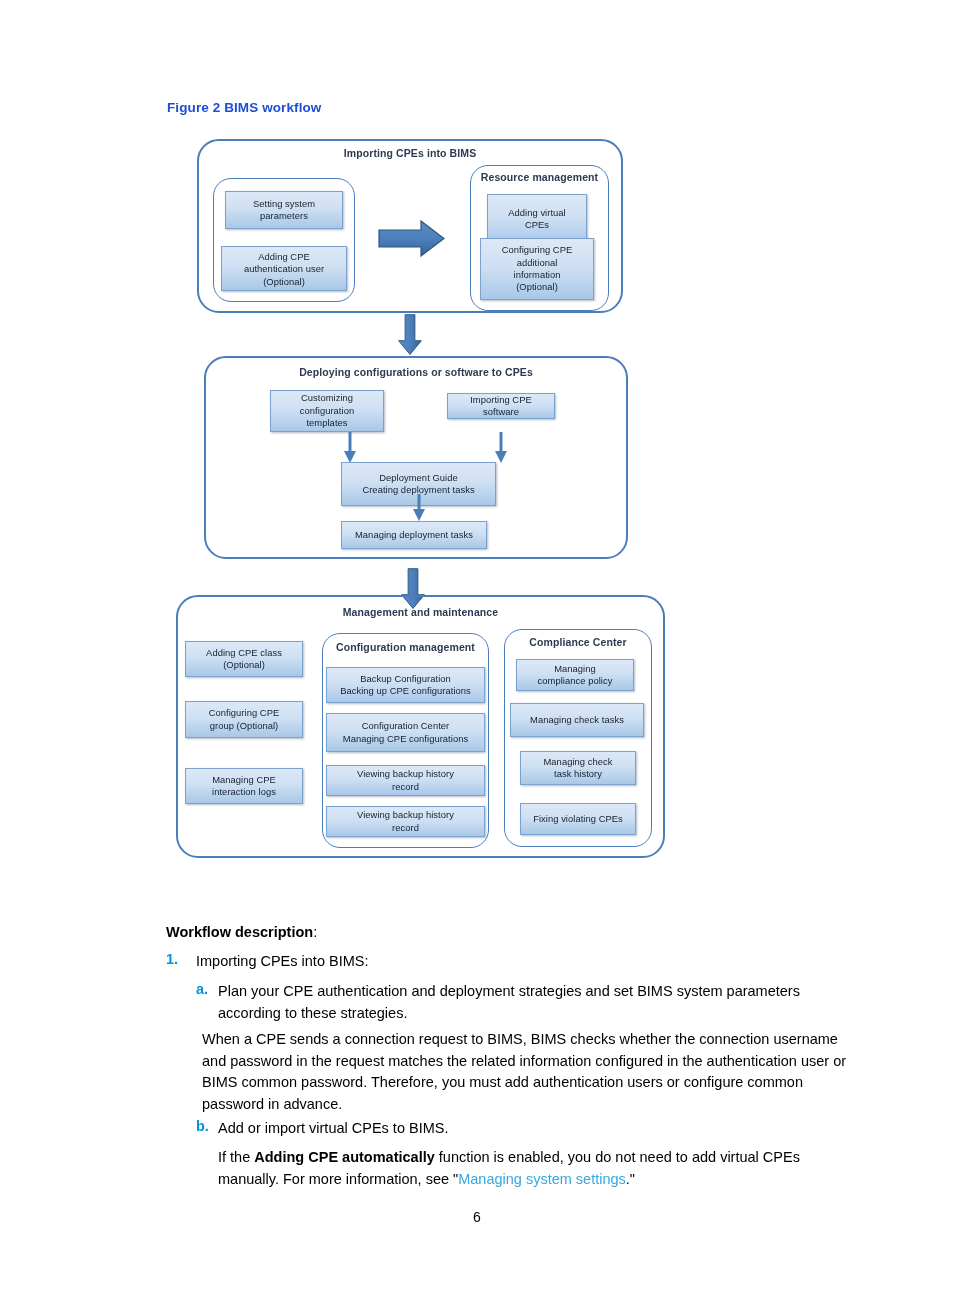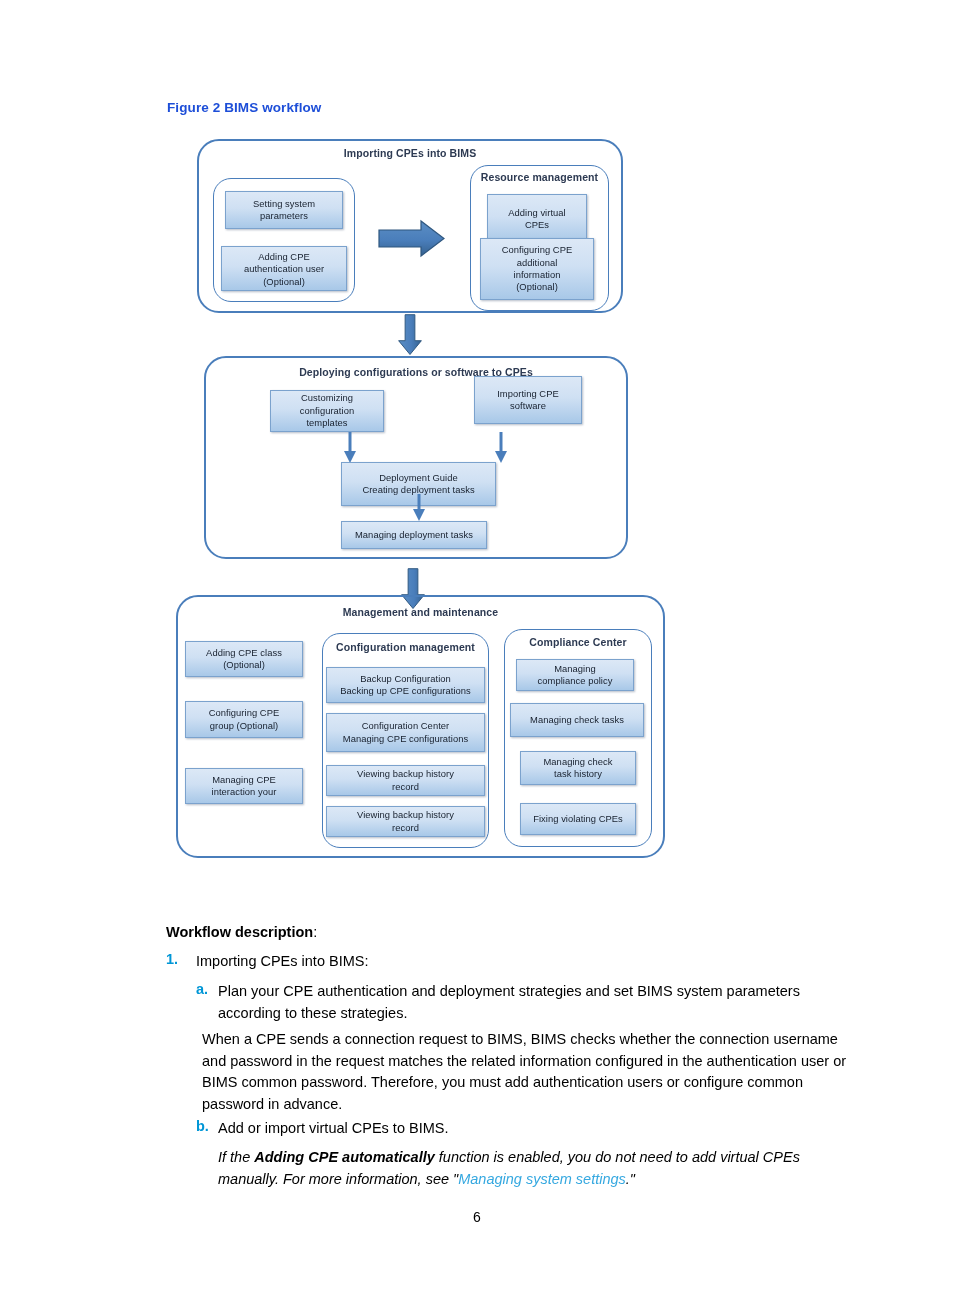--- a/index.html
+++ b/index.html
@@ -207,21 +207,21 @@
   <div class="group-title center" style="left:204px; top:366px; width:424px;">Deploying configurations or software to CPEs</div>
 
   <div class="pbox" style="left:270px; top:390px; width:114px; height:42px;">
     <span>
       <span>Customizing</span>
       <span>configuration</span>
       <span>templates</span>
     </span>
   </div>
 
-  <div class="pbox" style="left:447px; top:376px; width:108px; height:48px;margin-left:27px;">
+  <div class="pbox" style="left:447px; top:393px; width:108px; height:26px;">
     <span>
       <span>Importing CPE</span>
       <span>software</span>
     </span>
   </div>
 
   <svg class="thin-arrow" style="left:342px; top:432px;" width="16" height="32" viewBox="0 0 16 32">
     <path d="M8,0 L8,22" stroke="#4a7ebb" stroke-width="3" fill="none"></path>
     <path d="M8,31 L2,19 L14,19 Z" fill="#4a7ebb"></path>
   </svg>
@@ -263,21 +263,21 @@
   </div>
   <div class="pbox" style="left:185px; top:701px; width:118px; height:37px;">
     <span>
       <span>Configuring  CPE</span>
       <span>group (Optional)</span>
     </span>
   </div>
   <div class="pbox" style="left:185px; top:768px; width:118px; height:36px;">
     <span>
       <span>Managing CPE</span>
-      <span>interaction your</span>
+      <span>interaction logs</span>
     </span>
   </div>
 
   <div class="roundbox thin" style="left:322px; top:633px; width:167px; height:215px; border-radius:18px;"></div>
   <div class="group-title center" style="left:322px; top:641px; width:167px;">Configuration management</div>
 
   <div class="pbox" style="left:326px; top:667px; width:159px; height:36px;">
     <span>
       <span>Backup  Configuration</span>
       <span>Backing up CPE configurations</span>
@@ -340,18 +340,18 @@
   <div class="para" style="left:196px; top:951px; width:660px;">Importing CPEs into BIMS:</div>
 
   <div class="li-alpha" style="left:196px; top:981px;">a.</div>
   <div class="para" style="left:218px; top:981px; width:638px;">Plan your CPE authentication and deployment strategies and set BIMS system parameters according to these strategies.</div>
 
   <div class="para" style="left:202px; top:1029px; width:652px;">When a CPE sends a connection request to BIMS, BIMS checks whether the connection username and password in the request matches the related information configured in the authentication user or BIMS common password. Therefore, you must add authentication users or configure common password in advance.</div>
 
   <div class="li-alpha" style="left:196px; top:1118px;">b.</div>
   <div class="para" style="left:218px; top:1118px; width:638px;">Add or import virtual CPEs to BIMS.</div>
 
-  <div class="para" style="left:218px; top:1147px; width:640px;font-style:italic;">
+  <div class="para" style="left:218px; top:1147px; width:640px;">
     <span>If the </span><b>Adding CPE automatically</b><span> function is enabled, you do not need to add virtual CPEs manually. For more information, see "</span><span class="link">Managing system settings</span><span>."</span>
   </div>
 
   <div class="page-num">6</div>
 </div>
 
 </body></html>

